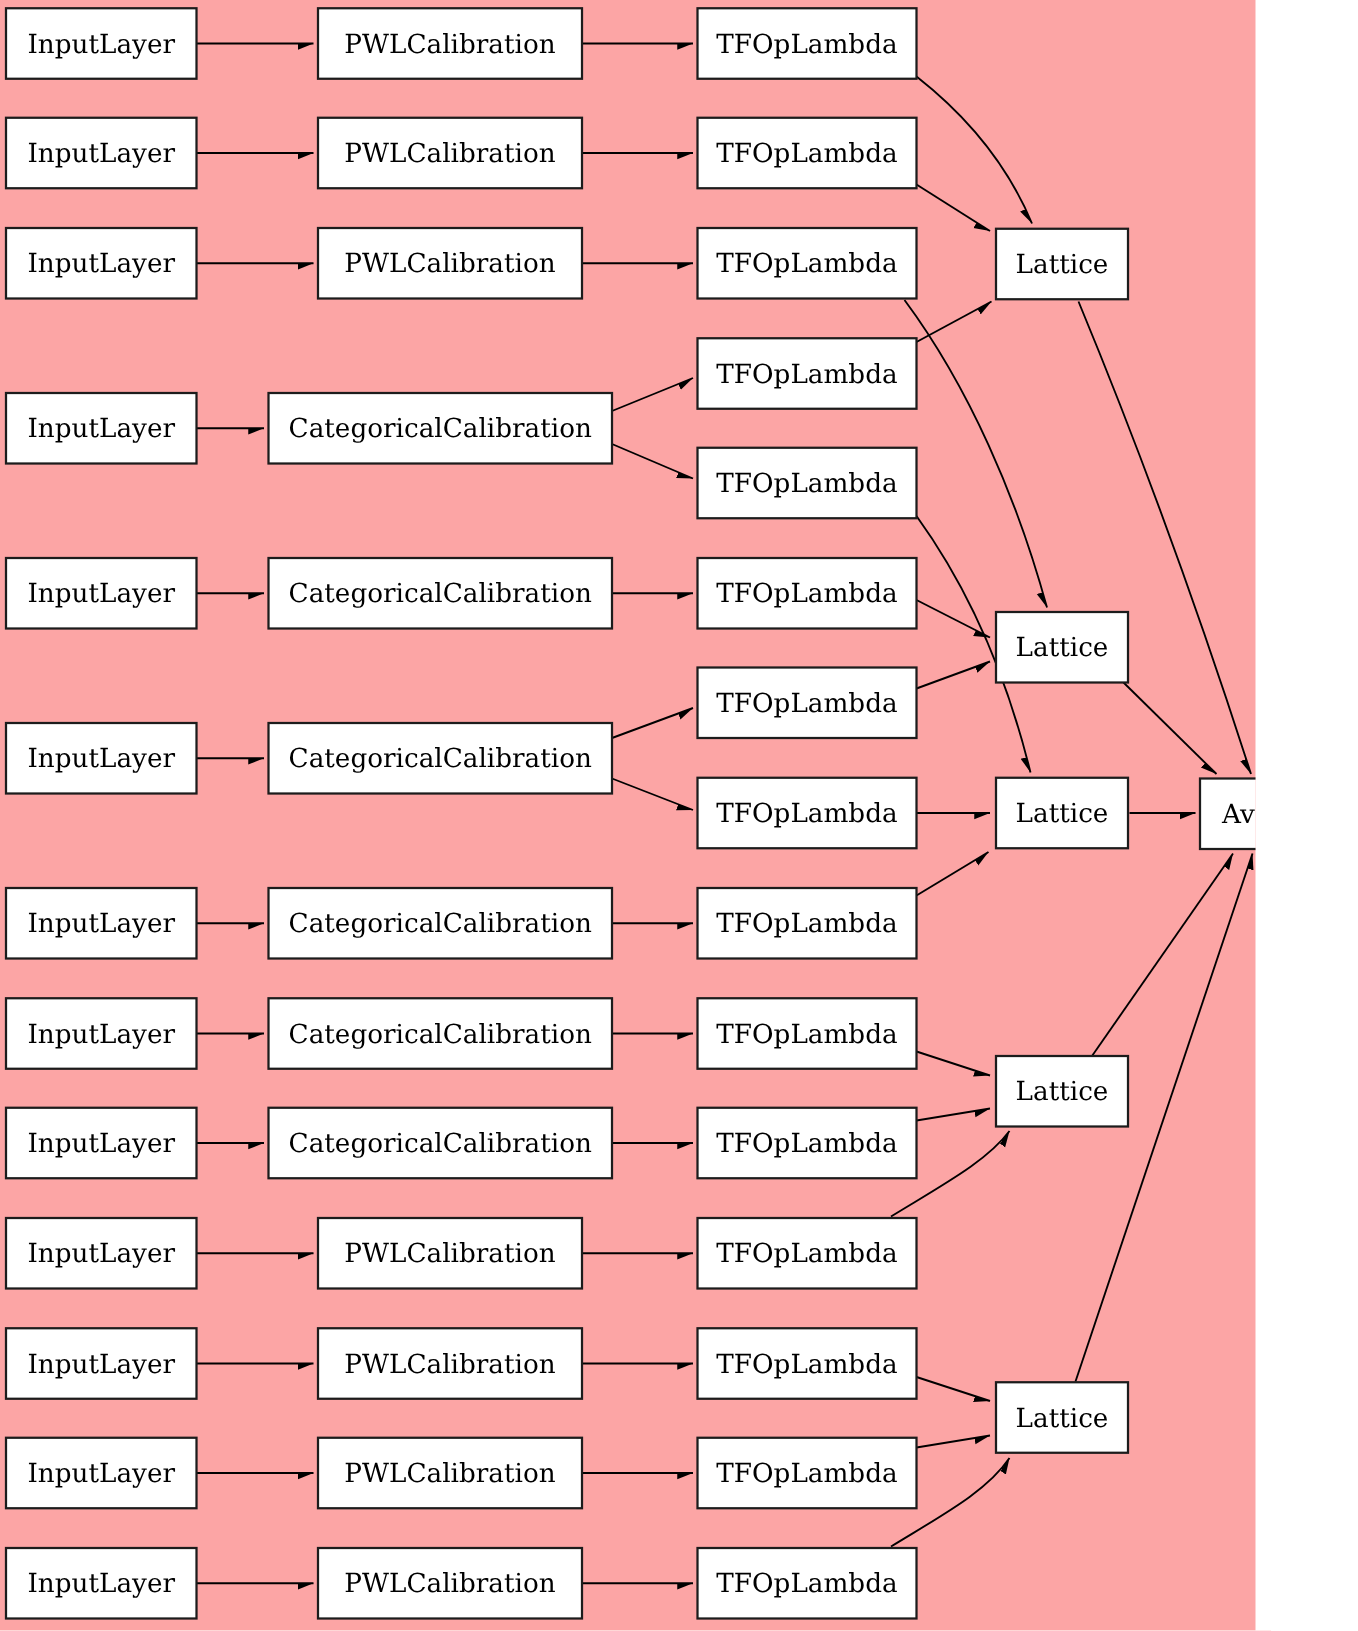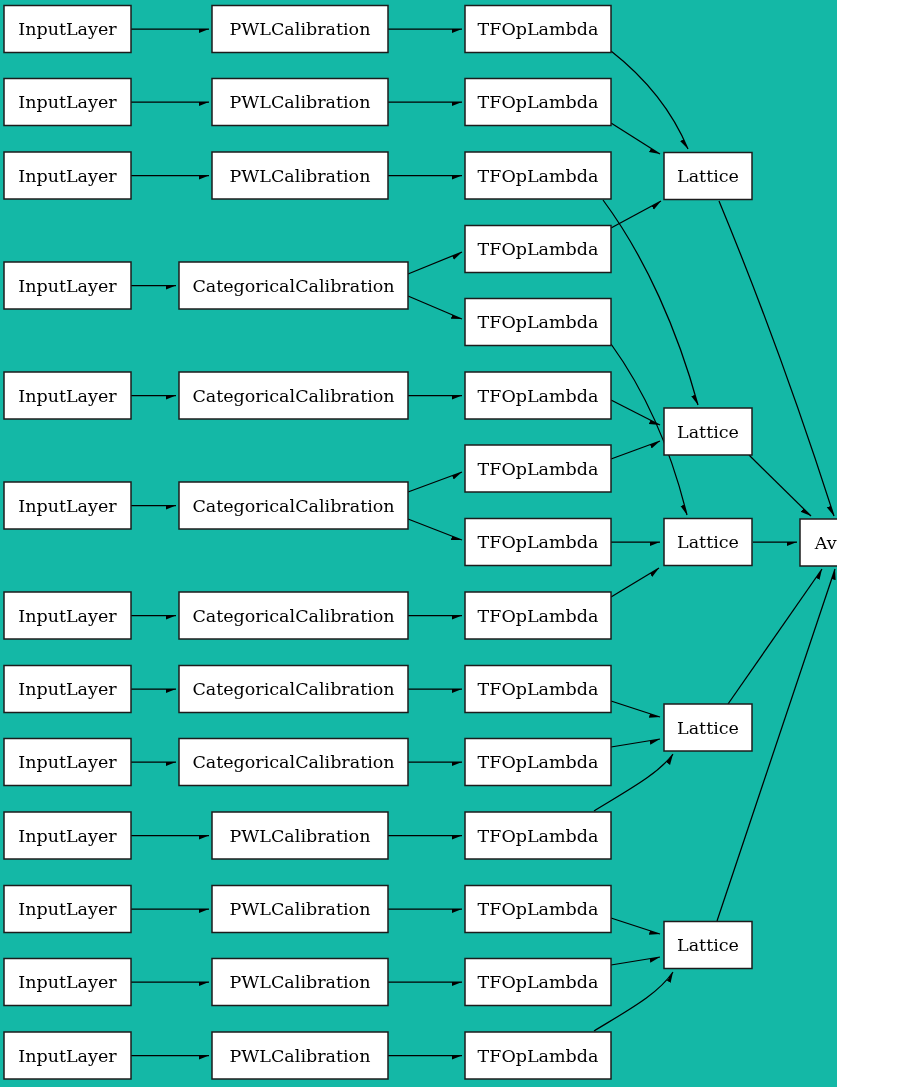--- a/index.html
+++ b/index.html
@@ -4,21 +4,21 @@
 <style>
   html, body {
     margin: 0;
     padding: 0;
     background: #ffffff;
   }
   #canvas {
     position: relative;
     width: 837px;
     height: 1087px;
-    background: #14b8a6;
+    background: #fca5a5;
     overflow: hidden;
   }
   svg {
     display: block;
     font-family: "DejaVu Serif", "Liberation Serif", serif;
   }
   rect.node-box {
     fill: #ffffff;
     stroke: #1c1c1c;
     stroke-width: 1.5;

